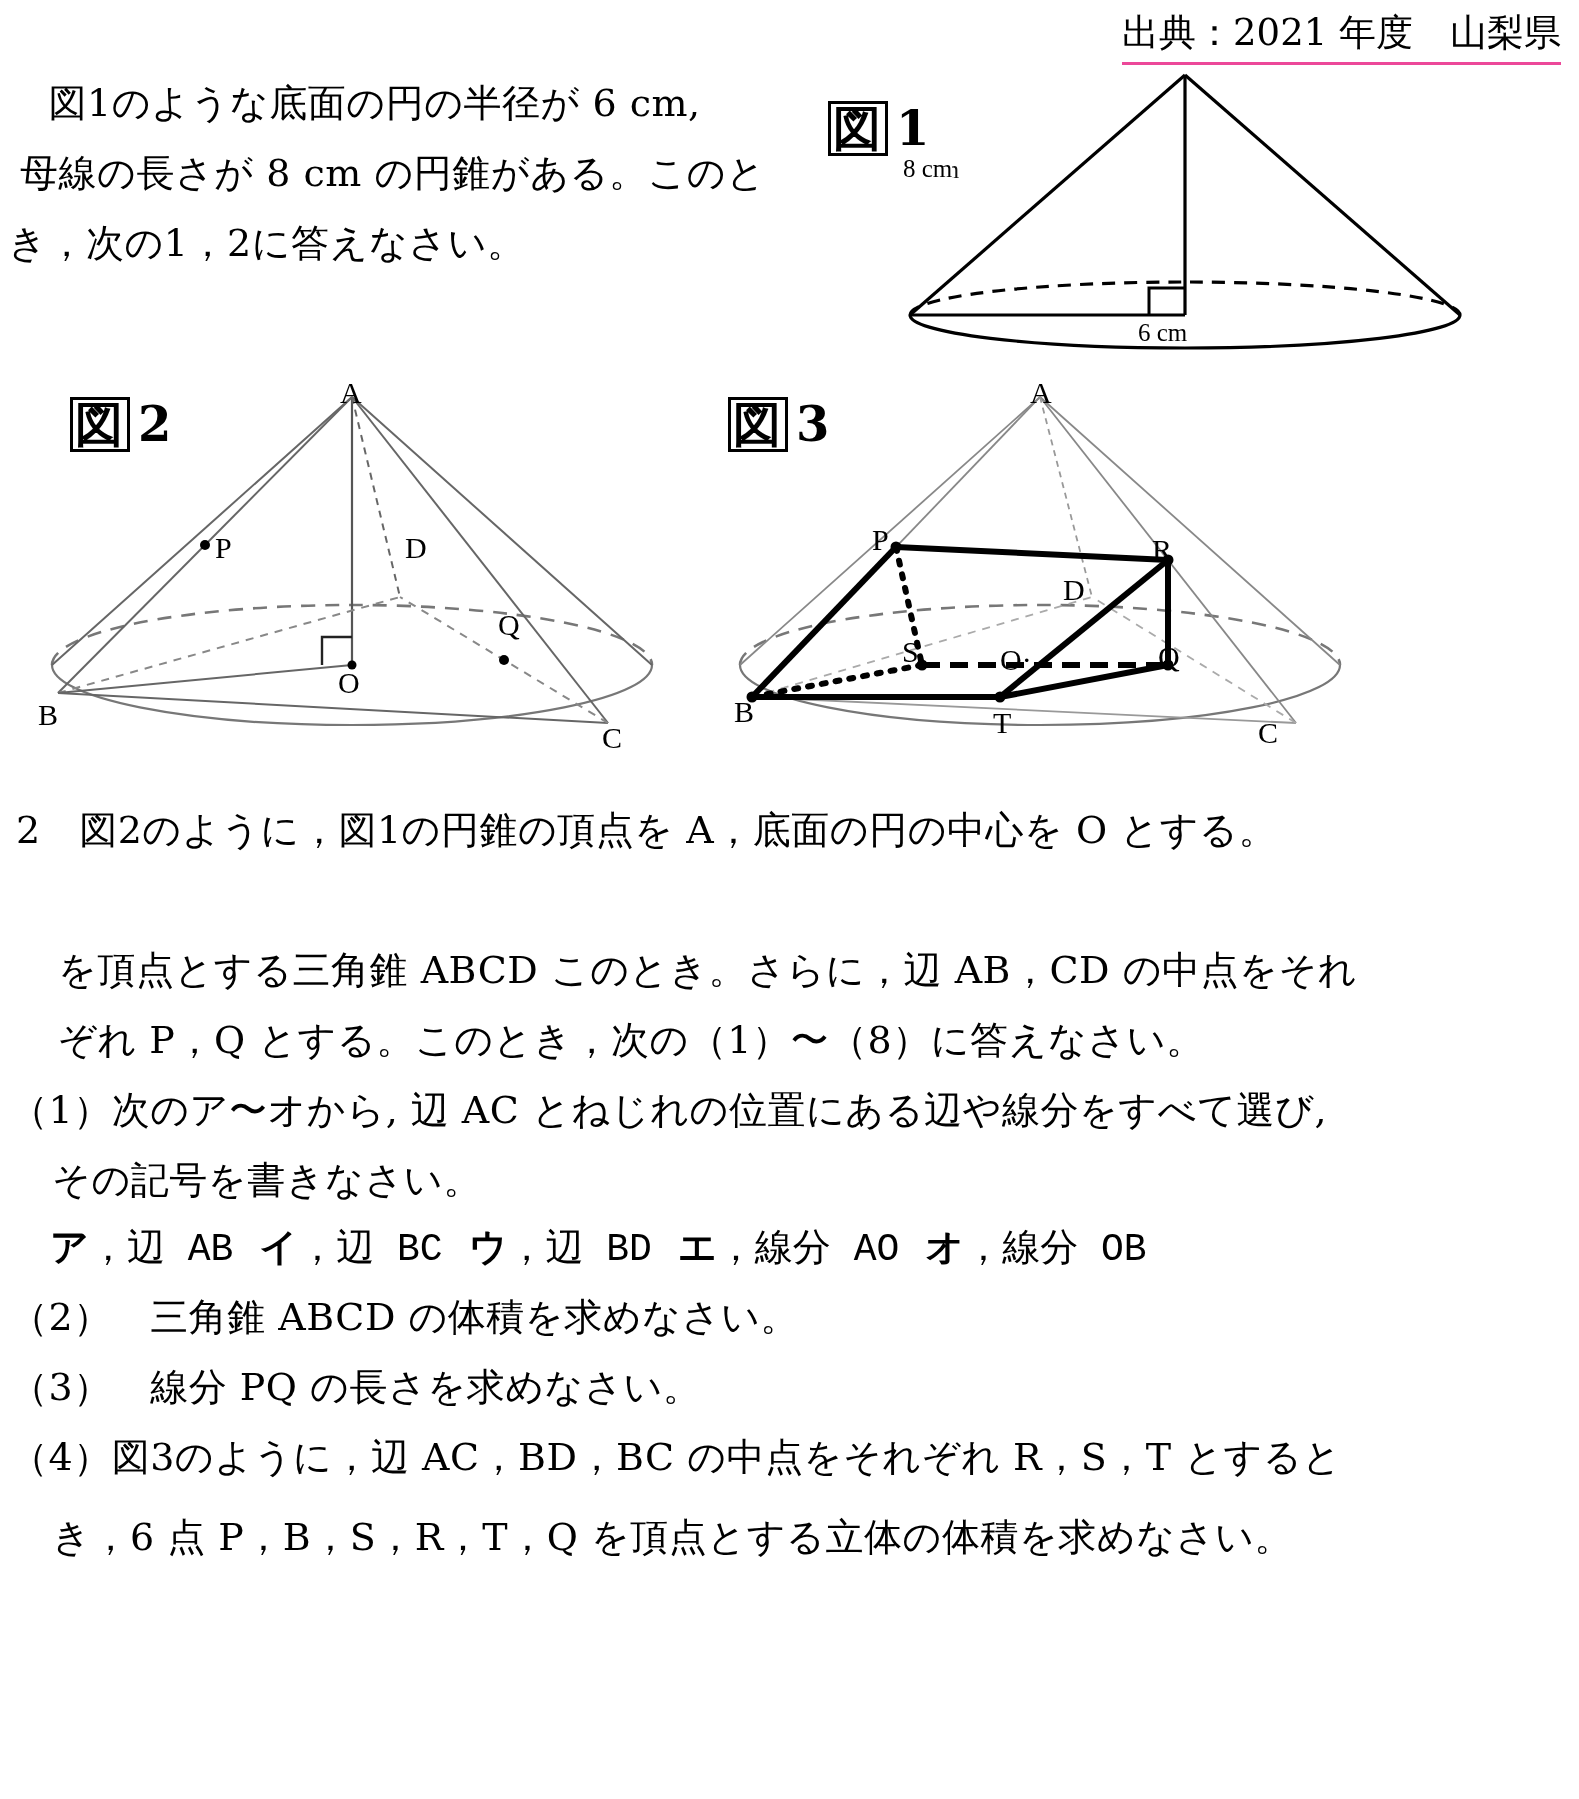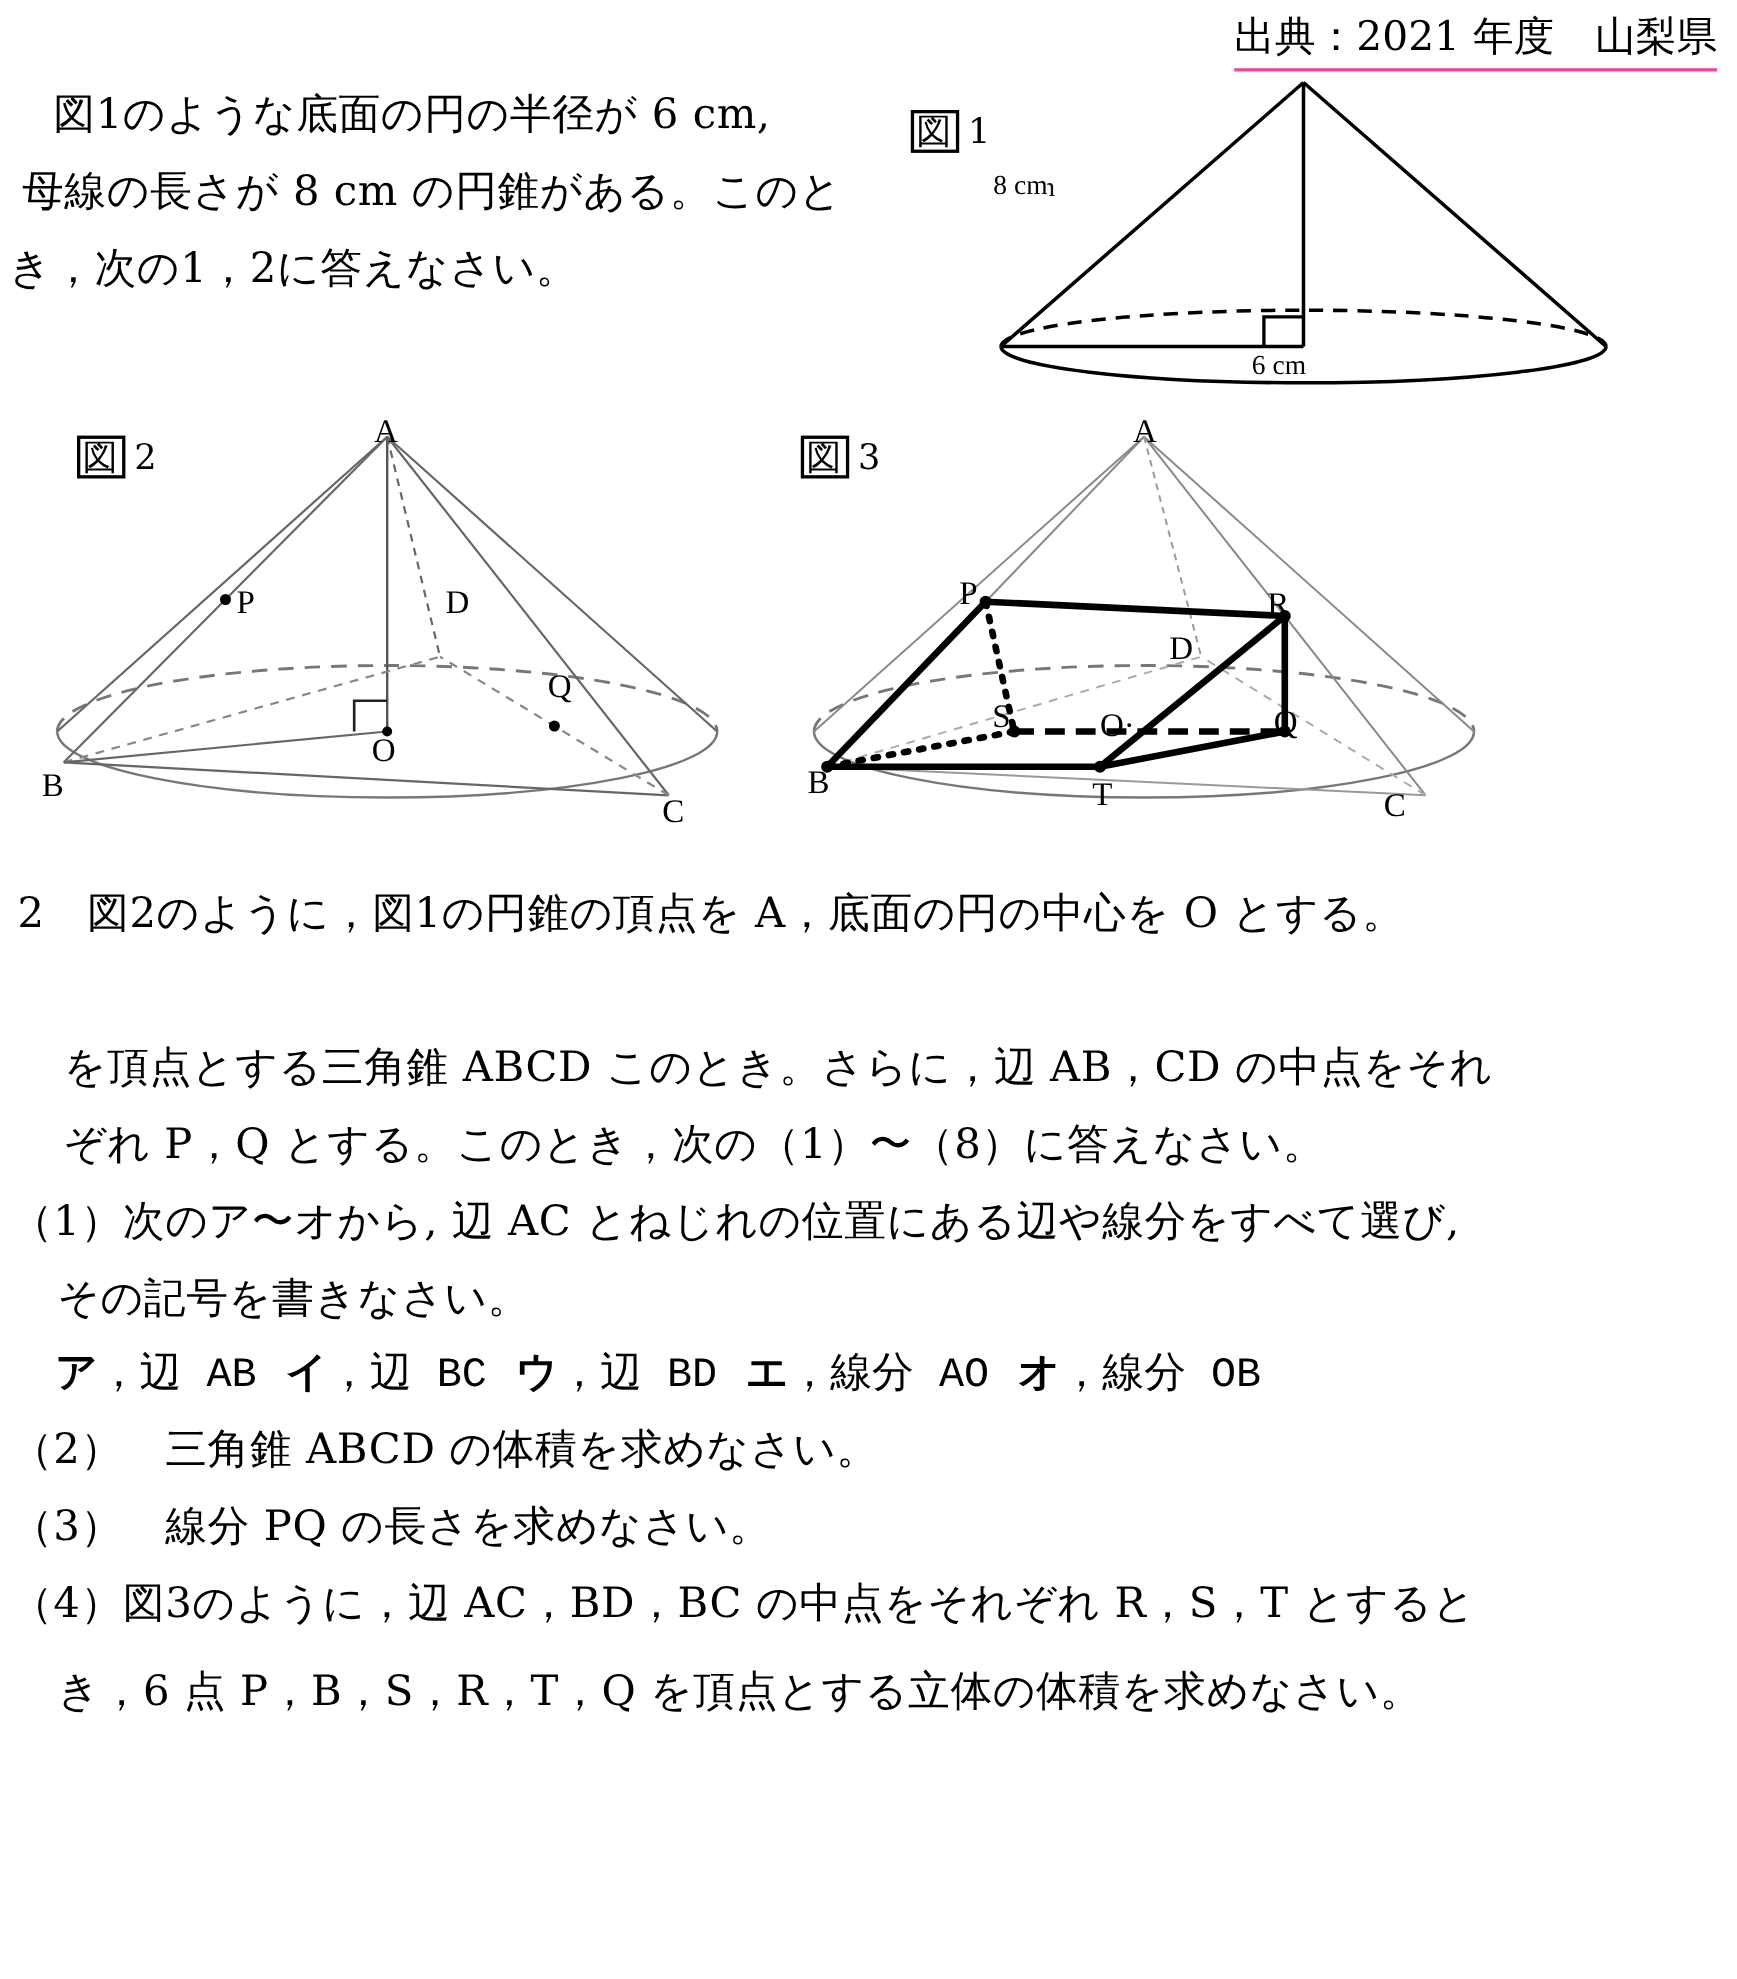--- a/index.html
+++ b/index.html
@@ -45,22 +45,22 @@
   
   .intro-line {
     position: absolute;
     font-size: 38px;
     letter-spacing: 0.5px;
   }
 
   
   .fig-cap {
     position: absolute;
-    font-size: 32px;
-    font-weight: normal;
+    font-size: 48px;
+    font-weight: bold;
     letter-spacing: 2px;
   }
   .fig-cap .boxed {
     border: 3px solid #000;
     padding: 0px 2px 1px 2px;
     display: inline-block;
     line-height: 1;
   }
 
   

